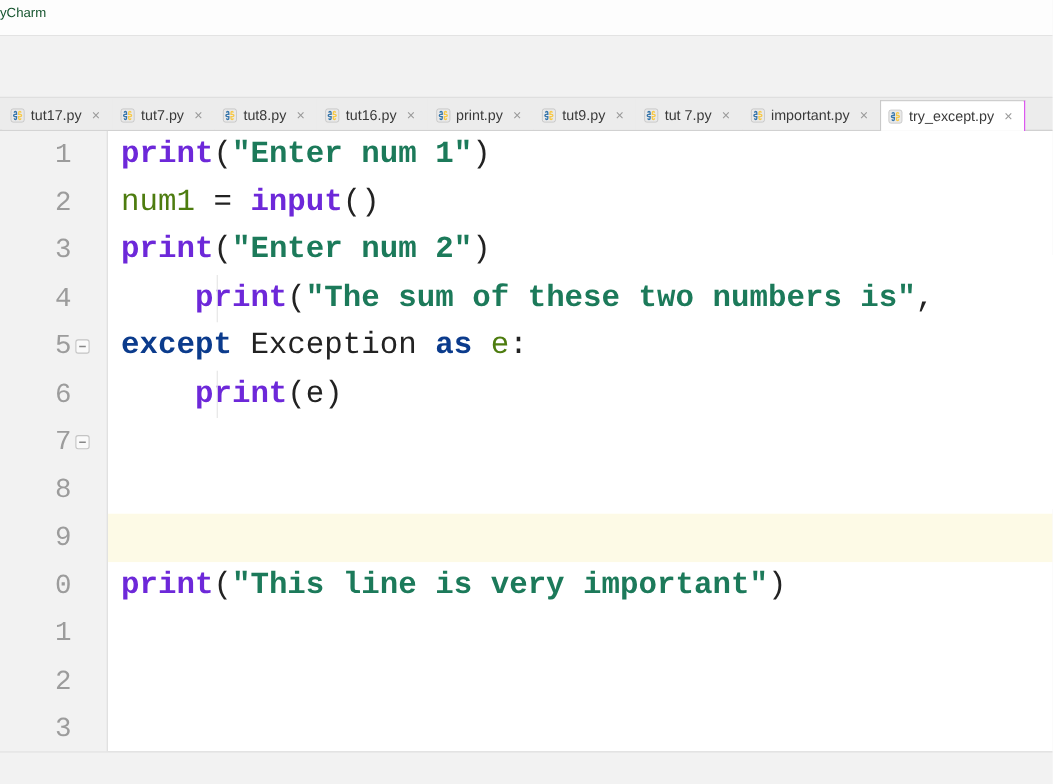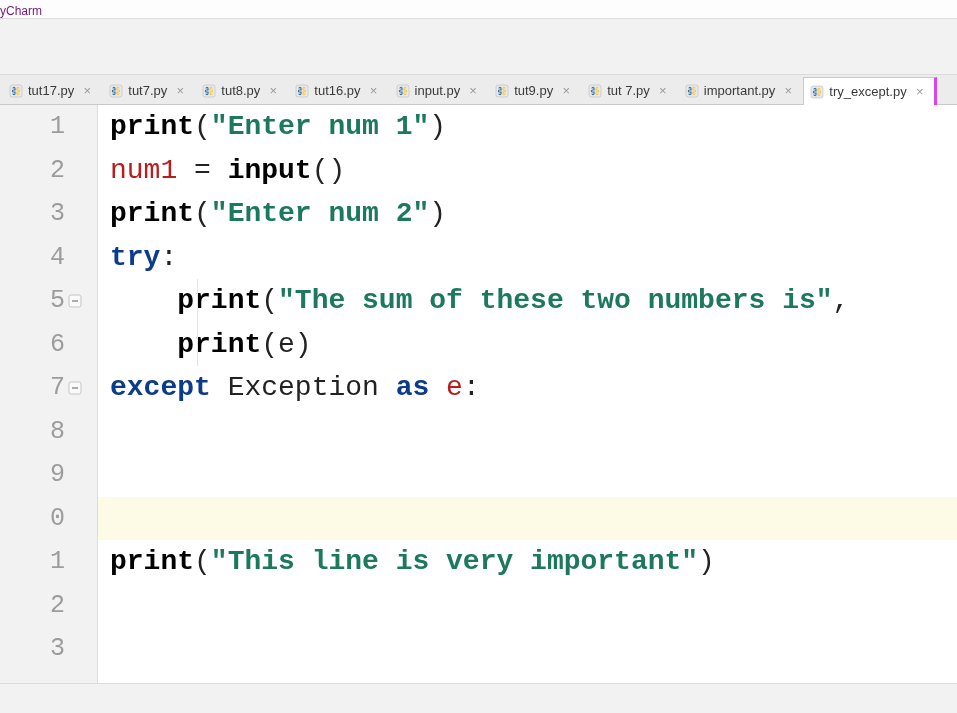--- a/index.html
+++ b/index.html
@@ -6,25 +6,25 @@
     body {
       font-family: -apple-system, "Segoe UI", Arial, sans-serif;
       background: #f5f5f5;
       width: 957px;
       height: 713px;
       overflow: hidden;
       display: flex;
       flex-direction: column;
     }
     .titlebar {
-      height: 19px;
+      height: 33px;
       background: #fdfdfd;
       border-bottom: 1px solid #dcdcdc;
       font-size: 12px;
-      color: #701a75;
+      color: #14532d;
       padding: 4px 0 0 0;
     }
     .toolbar-area {
       height: 56px;
       background: #f2f2f2;
       border-bottom: 1px solid #dcdcdc;
     }
     .tabs-bar {
       display: flex;
       align-items: flex-end;
@@ -46,21 +46,21 @@
       border-right: 1px solid transparent;
       border-bottom: none;
       height: 28px;
       cursor: pointer;
       position: relative;
     }
     .tab.active {
       background: #ffffff;
       border-top: 1px solid #c9c9c9;
       border-left: 1px solid #c9c9c9;
-      border-right: 3px solid #d946ef;
+      border-right: 1px solid #d946ef;
       top: 1px;
       z-index: 2;
     }
     .tab .file-icon {
       width: 14px;
       height: 14px;
       display: inline-flex;
       align-items: center;
       justify-content: center;
     }
@@ -125,23 +125,23 @@
     .code-line.current {
       background: #fdfae6;
     }
     .code-line .indent-guide {
       position: absolute;
       left: 99px;
       top: 0;
       bottom: 0;
       border-left: 1px solid #e4e4e4;
     }
-    .tok-builtin { color: #000000; font-weight: bold; }
+    .tok-builtin { color: #6d28d9; font-weight: bold; }
     .tok-str { color: #1c7a5a; font-weight: bold; }
-    .tok-name { color: #b91c1c; }
+    .tok-name { color: #4d7c0f; }
     .tok-kw { color: #0b3b8c; font-weight: bold; }
     .tok-cls { color: #222; }
     .tok-punc { color: #222; }
     .bottom-bar {
       height: 30px;
       background: #f2f2f2;
       border-top: 1px solid #dcdcdc;
     }
   </style>
 </head>
@@ -199,21 +199,21 @@
       <span class="close-x">×</span>
     </div>
     <div class="tab">
       <span class="file-icon">
         <svg width="14" height="14" viewBox="0 0 14 14">
           <rect x="1" y="1" width="12" height="12" rx="2" fill="#e9e9e9" stroke="#b0b0b0" stroke-width="0.5"></rect>
           <path d="M4 4.5 C4 3 6 3 6 4.5 L6 6 L4.5 6 C3 6 3 8 4.5 8 L6 8 L6 9.5 C6 11 4 11 4 9.5" fill="none" stroke="#3776ab" stroke-width="1.2"></path>
           <path d="M10 9.5 C10 11 8 11 8 9.5 L8 8 L9.5 8 C11 8 11 6 9.5 6 L8 6 L8 4.5 C8 3 10 3 10 4.5" fill="none" stroke="#f7c948" stroke-width="1.2"></path>
         </svg>
       </span>
-      <span>input.py</span>
+      <span>print.py</span>
       <span class="close-x">×</span>
     </div>
     <div class="tab">
       <span class="file-icon">
         <svg width="14" height="14" viewBox="0 0 14 14">
           <rect x="1" y="1" width="12" height="12" rx="2" fill="#e9e9e9" stroke="#b0b0b0" stroke-width="0.5"></rect>
           <path d="M4 4.5 C4 3 6 3 6 4.5 L6 6 L4.5 6 C3 6 3 8 4.5 8 L6 8 L6 9.5 C6 11 4 11 4 9.5" fill="none" stroke="#3776ab" stroke-width="1.2"></path>
           <path d="M10 9.5 C10 11 8 11 8 9.5 L8 8 L9.5 8 C11 8 11 6 9.5 6 L8 6 L8 4.5 C8 3 10 3 10 4.5" fill="none" stroke="#f7c948" stroke-width="1.2"></path>
         </svg>
       </span>
@@ -278,24 +278,23 @@
       <div class="gutter-line">9</div>
       <div class="gutter-line">0</div>
       <div class="gutter-line">1</div>
       <div class="gutter-line">2</div>
       <div class="gutter-line">3</div>
     </div>
   <div class="code-area" id="code-area">
       <div class="code-line"><span class="tok-builtin">print</span><span class="tok-punc">(</span><span class="tok-str">"Enter num 1"</span><span class="tok-punc">)</span></div>
       <div class="code-line"><span class="tok-name">num1 </span><span class="tok-punc">= </span><span class="tok-builtin">input</span><span class="tok-punc">()</span></div>
       <div class="code-line"><span class="tok-builtin">print</span><span class="tok-punc">(</span><span class="tok-str">"Enter num 2"</span><span class="tok-punc">)</span></div>
-      <div class="code-line"><span class="tok-kw">try</span><span class="tok-punc">:</span></div>
       <div class="code-line"><span class="indent-guide"></span>    <span class="tok-builtin">print</span><span class="tok-punc">(</span><span class="tok-str">"The sum of these two numbers is"</span><span class="tok-punc">,</span></div>
+      <div class="code-line"><span class="tok-kw">except </span><span class="tok-cls">Exception </span><span class="tok-kw">as </span><span class="tok-name">e</span><span class="tok-punc">:</span></div>
       <div class="code-line"><span class="indent-guide"></span>    <span class="tok-builtin">print</span><span class="tok-punc">(e)</span></div>
-      <div class="code-line"><span class="tok-kw">except </span><span class="tok-cls">Exception </span><span class="tok-kw">as </span><span class="tok-name">e</span><span class="tok-punc">:</span></div>
       <div class="code-line"></div>
       <div class="code-line"></div>
       <div class="code-line current"></div>
       <div class="code-line"><span class="tok-builtin">print</span><span class="tok-punc">(</span><span class="tok-str">"This line is very important"</span><span class="tok-punc">)</span></div>
     </div>
 </div>
 
 <div class="bottom-bar"></div>
 
 </body></html>

